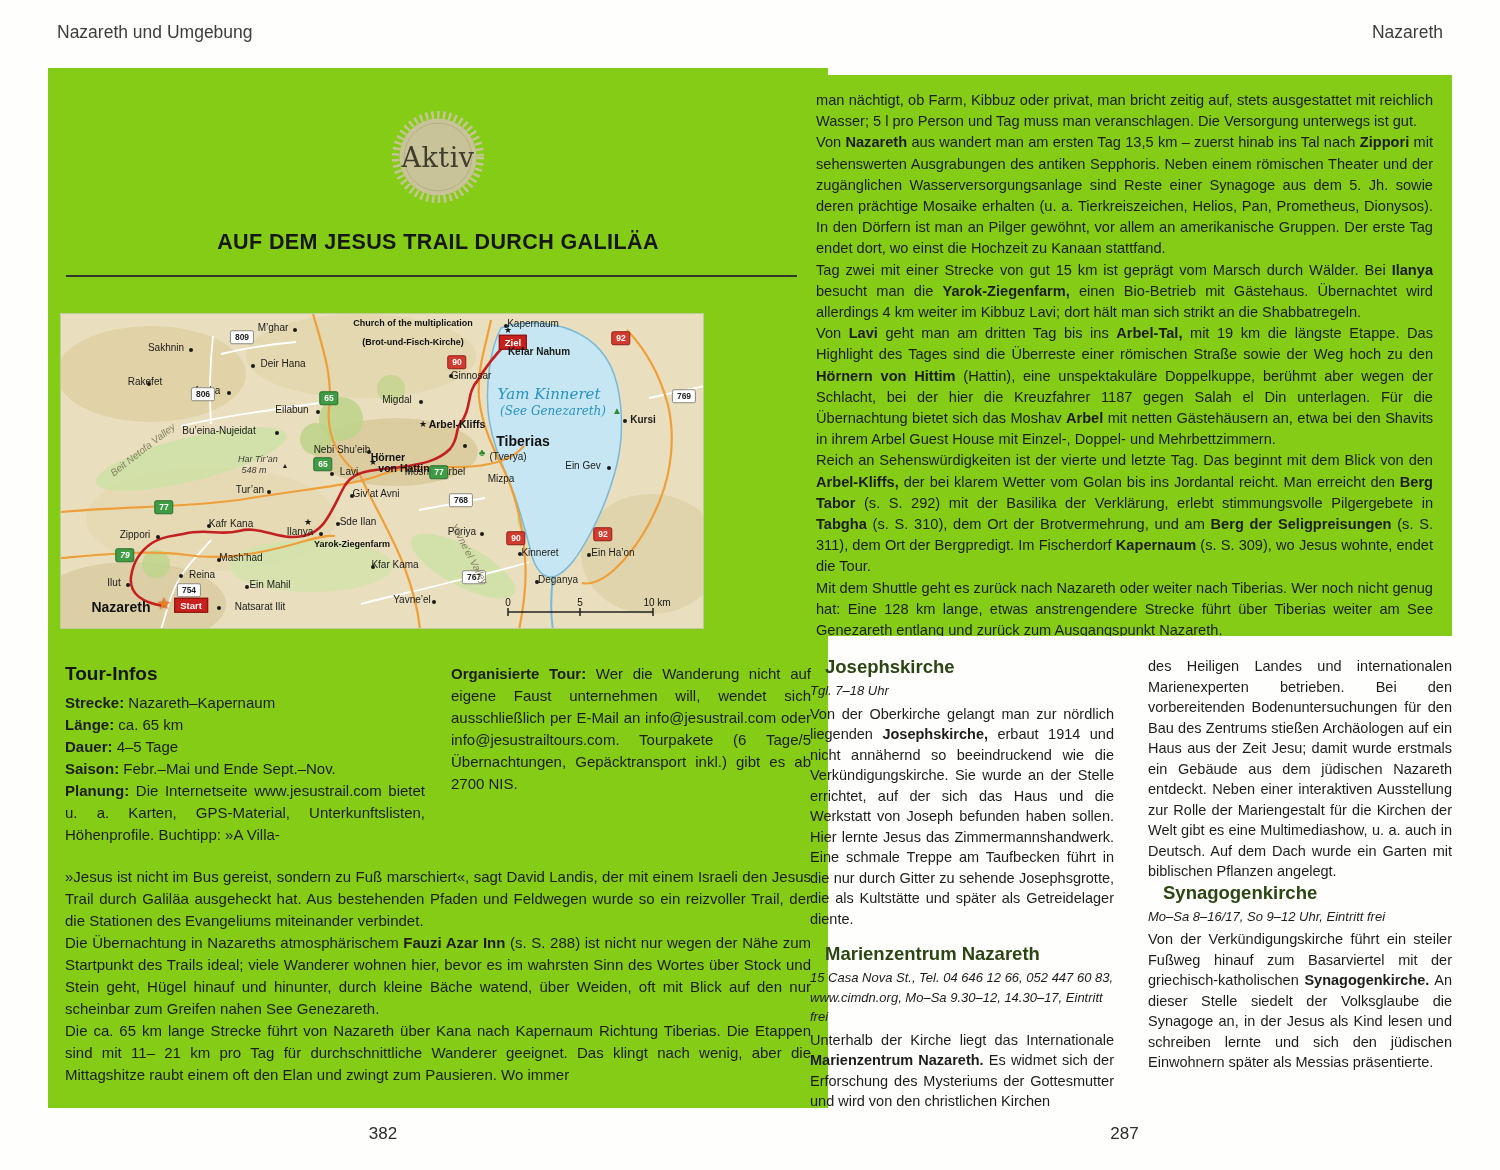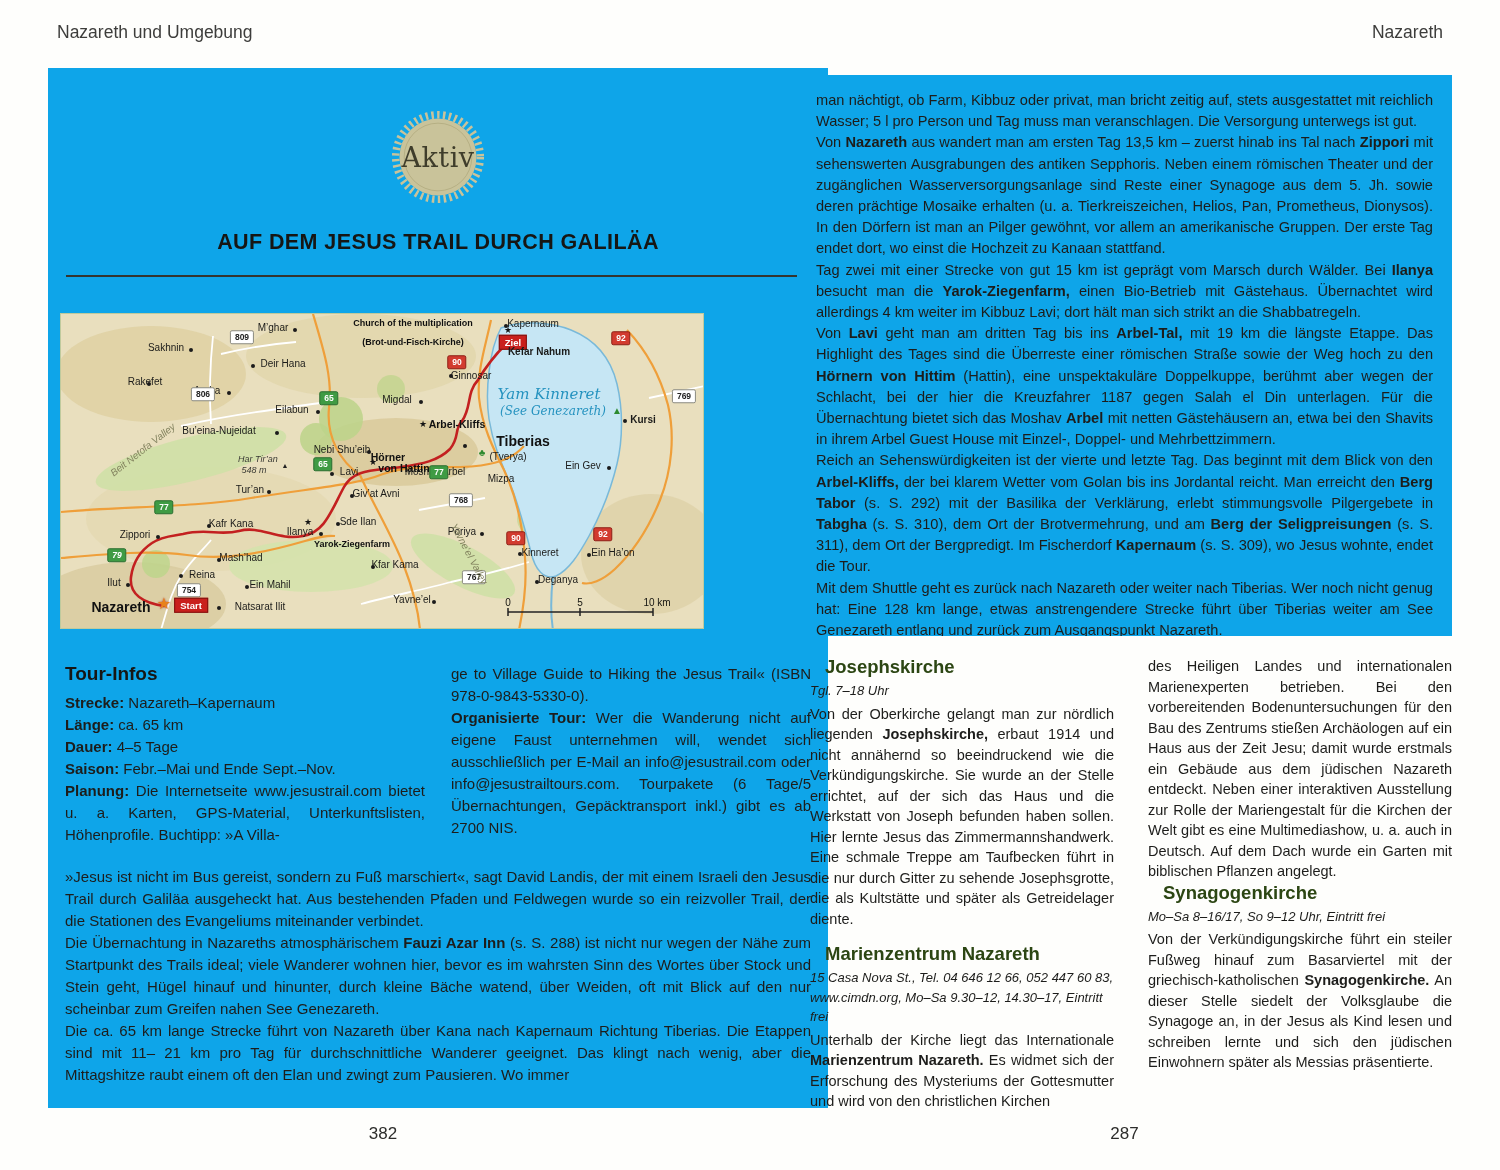--- a/index.html
+++ b/index.html
@@ -2,21 +2,21 @@
 <html lang="de"><head>
 <meta charset="utf-8">
 <style>
   *{box-sizing:border-box;margin:0;padding:0;}
   html,body{width:1500px;height:1170px;}
   body{position:relative;background:#fefefc;font-family:"Liberation Sans",sans-serif;color:#1d1d1b;overflow:hidden;}
   b{font-weight:bold;}
   .runhead{position:absolute;top:22px;font-size:17.5px;color:#3d3d3b;}
   .runhead-left{left:57px;}
   .runhead-right{right:57px;}
-  .panel{position:absolute;background:#0ea5e9;overflow:hidden;}
+  .panel{position:absolute;background:#84cc16;overflow:hidden;}
   .panel-left{left:48px;top:68px;width:780px;height:1040px;}
   .panel-right{left:797px;top:75px;width:655px;height:561px;padding:15px 19px 12px;}
   
   .badge-wrap{position:relative;width:94px;height:94px;margin:42px auto 0;}
   .badge-svg{position:absolute;inset:0;width:100%;height:100%;}
   .badge-text{position:absolute;inset:0;display:flex;align-items:center;justify-content:center;
     font-family:"DejaVu Serif",serif;font-size:27px;color:#3f3d2b;letter-spacing:0.5px;}
   .feature-title{margin-top:26px;text-align:center;font-size:21.5px;font-weight:bold;letter-spacing:0.4px;color:#161614;}
   .title-rule{margin:20px 18px 0;border:none;border-top:2px solid #35352f;}
   
@@ -186,21 +186,21 @@
         <span class="mlab badge-g" style="left: 103px; top: 193px;">77</span>
         <span class="mlab marker-star" style="left: 247px; top: 208px;">★</span>
         <span class="mlab lbl" style="left: 297px; top: 208px;">Sde Ilan</span>
         <span class="mlab lbl" style="left: 239px; top: 218px;">Ilanya</span>
         <span class="mlab lbl-poi" style="left: 291px; top: 230px;">Yarok-Ziegenfarm</span>
         <span class="mlab lbl" style="left: 401px; top: 218px;">Poriya</span>
         <span class="mlab badge-r" style="left: 455px; top: 224px;">90</span>
         <span class="mlab badge-r" style="left: 542px; top: 220px;">92</span>
         <span class="mlab lbl" style="left: 74px; top: 221px;">Zippori</span>
         <span class="mlab lbl" style="left: 170px; top: 210px;">Kafr Kana</span>
-        <span class="mlab badge-g" style="left: 56px; top: 241px; font-style: italic;">79</span>
+        <span class="mlab badge-g" style="left: 64px; top: 241px; font-style: italic;">79</span>
         <span class="mlab lbl" style="left: 180px; top: 244px;">Mash’had</span>
         <span class="mlab lbl" style="left: 479px; top: 239px;">Kinneret</span>
         <span class="mlab lbl" style="left: 552px; top: 239px;">Ein Ha’on</span>
         <span class="mlab lbl" style="left: 334px; top: 251px;">Kfar Kama</span>
         <span class="mlab lbl" style="left: 141px; top: 261px;">Reina</span>
         <span class="mlab lbl" style="left: 53px; top: 269px;">Ilut</span>
         <span class="mlab badge-w" style="left: 128px; top: 276px;">754</span>
         <span class="mlab lbl" style="left: 209px; top: 271px;">Ein Mahil</span>
         <span class="mlab badge-w" style="left: 413px; top: 263px;">767</span>
         <span class="mlab lbl" style="left: 497px; top: 266px;">Deganya</span>
@@ -253,21 +253,20 @@
       <h2 class="ti-heading">Tour-Infos</h2>
       <div>
           <p class="ti-line"><b>Strecke:</b> Nazareth–Kapernaum</p>
           <p class="ti-line"><b>Länge:</b> ca. 65 km</p>
           <p class="ti-line"><b>Dauer:</b> 4–5 Tage</p>
           <p class="ti-line"><b>Saison:</b> Febr.–Mai und Ende Sept.–Nov.</p>
           <p class="ti-line"><b>Planung:</b> Die Internetseite www.jesustrail.com bietet u. a. Karten, GPS-Material, Unterkunftslisten, Höhenprofile. Buchtipp: »A Villa-</p>
         </div>
     </div>
     <div class="ti-col">
-        <p class="ti-line">ge to Village Guide to Hiking the Jesus Trail« (ISBN 978-0-9843-5330-0).</p>
         <p class="ti-line"><b>Organisierte Tour:</b> Wer die Wanderung nicht auf eigene Faust unternehmen will, wendet sich ausschließlich per E-Mail an info@jesustrail.com oder info@jesustrailtours.com. Tourpakete (6 Tage/5 Übernachtungen, Gepäcktransport inkl.) gibt es ab 2700 NIS.</p>
       </div>
   </div>
 
   <div class="body-text">
       <p class="para">»Jesus ist nicht im Bus gereist, sondern zu Fuß marschiert«, sagt David Landis, der mit einem Israeli den Jesus Trail durch Galiläa ausgeheckt hat. Aus bestehenden Pfaden und Feldwegen wurde so ein reizvoller Trail, der die Stationen des Evangeliums miteinander verbindet.</p>
       <p class="para">Die Übernachtung in Nazareths atmosphärischem <b>Fauzi Azar Inn</b> (s. S. 288) ist nicht nur wegen der Nähe zum Startpunkt des Trails ideal; viele Wanderer wohnen hier, bevor es im wahrsten Sinn des Wortes über Stock und Stein geht, Hügel hinauf und hinunter, durch kleine Bäche watend, über Weiden, oft mit Blick auf den nur scheinbar zum Greifen nahen See Genezareth.</p>
       <p class="para">Die ca. 65 km lange Strecke führt von Nazareth über Kana nach Kapernaum Richtung Tiberias. Die Etappen sind mit 11– 21 km pro Tag für durchschnittliche Wanderer geeignet. Das klingt nach wenig, aber die Mittagshitze raubt einem oft den Elan und zwingt zum Pausieren. Wo immer</p>
     </div>
 </section>

